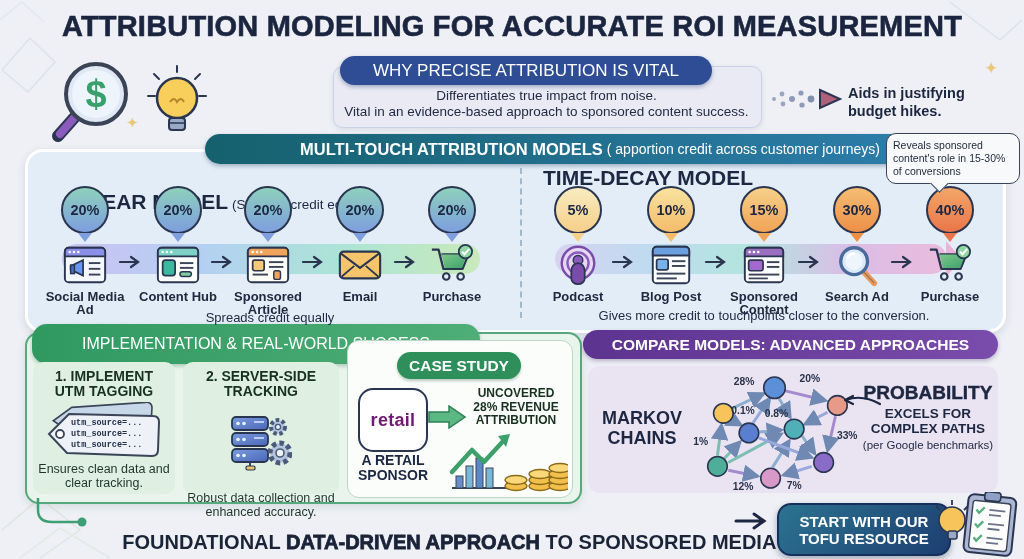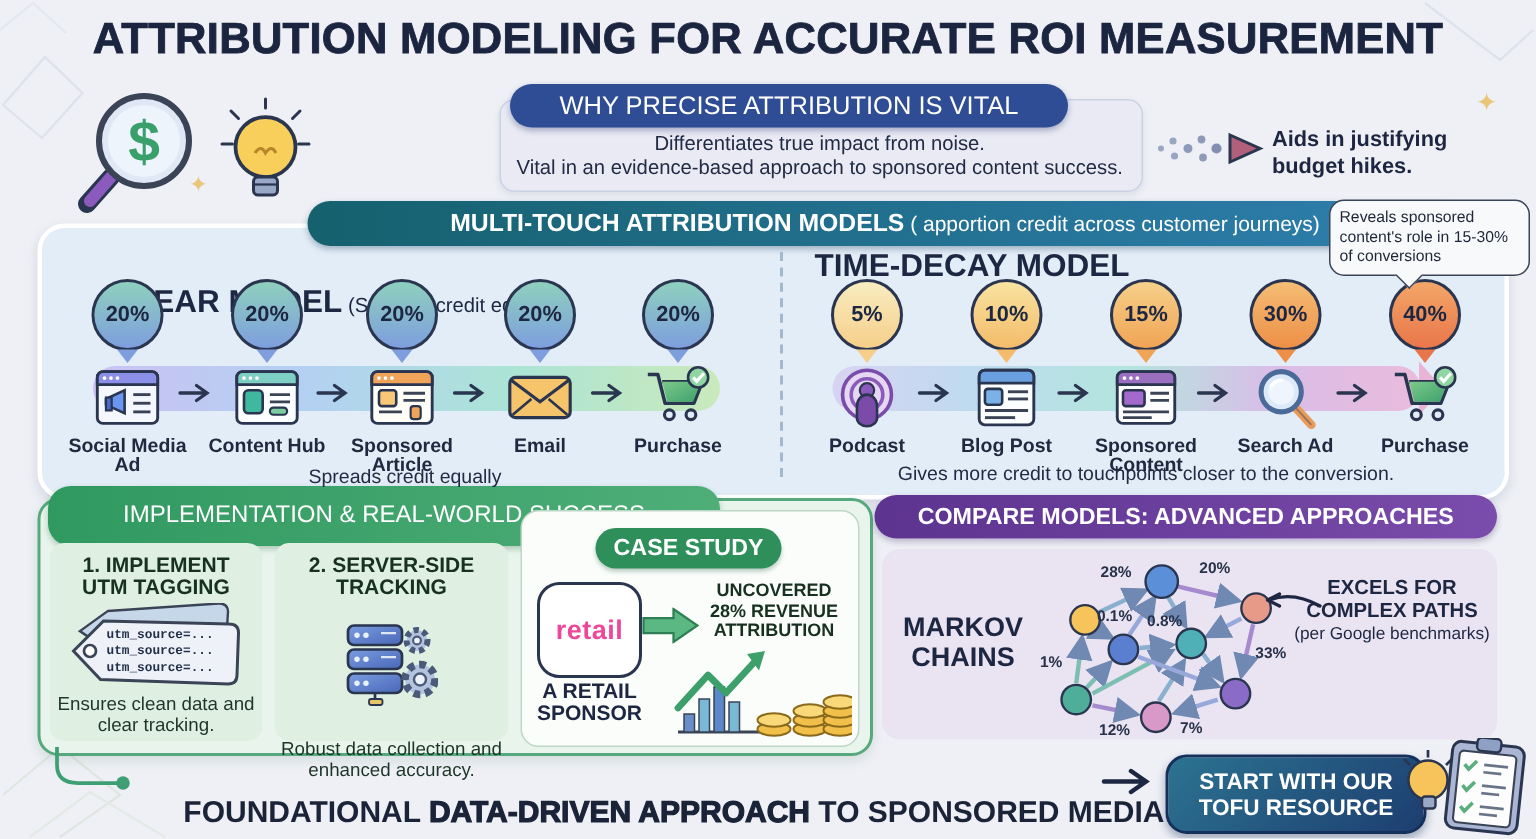--- a/index.html
+++ b/index.html
@@ -75,21 +75,21 @@
     display:flex;flex-direction:column;align-items:center;}
   .impl-card .ic-title{margin-top:7px;text-align:center;font-size:14px;font-weight:800;line-height:15px;color:#17301f;}
   .impl-card .ic-cap{text-align:center;font-size:12.5px;line-height:14px;color:#1e3528;margin-top:4px;}
   .case-card{position:absolute;left:347px;top:340px;width:224px;height:156px;background:#fbfdfb;
     border:1.5px solid #bcd7c5;border-radius:12px;}
   .case-pill{position:absolute;left:397px;top:352px;width:124px;height:27px;border-radius:15px;
     background:#2e8f5b;color:#fff;font-size:15.5px;font-weight:800;display:flex;align-items:center;
     justify-content:center;box-shadow:0 2px 3px rgba(30,90,60,.3);}
   .retail-box{position:absolute;left:358px;top:388px;width:66px;height:60px;background:#fff;
     border:2px solid #2a3550;border-radius:15px;display:flex;align-items:center;justify-content:center;
-    font-size:18px;font-weight:700;color:#ec4899;letter-spacing:.3px;}
+    font-size:18px;font-weight:700;color:#701a75;letter-spacing:.3px;}
   .sponsor-label{position:absolute;left:348px;top:453px;width:90px;text-align:center;font-size:14px;
     font-weight:800;line-height:15px;color:#1d2742;}
   .case-result{position:absolute;left:464px;top:387px;width:104px;text-align:center;font-size:12px;
     font-weight:800;line-height:13.5px;color:#17301f;}
   .utm-lines{position:absolute;left:30px;top:16px;width:92px;font-family:"Liberation Mono",monospace;
     font-size:8.5px;font-weight:700;line-height:11px;color:#23304a;}
 
   
   .cmp-banner{position:absolute;left:583px;top:330px;width:415px;height:29px;border-radius:15px;
     background:linear-gradient(90deg,#5d3390,#7a4cab);color:#fff;font-size:15.5px;font-weight:800;
@@ -557,20 +557,21 @@
       <text x="162" y="72">33%</text>
       <text x="56" y="124">12%</text>
       <text x="108" y="123">7%</text>
     </g>
   </svg>
 
   <svg class="abs" style="left:838px;top:392px;" width="44" height="18">
     <path d="M42,12 Q24,2 8,8 m7,-4 l-8,4 8,4" stroke="#1d2742" stroke-width="2.2" fill="none" stroke-linecap="round" stroke-linejoin="round"></path>
   </svg>
   <div class="prob-block">
+    <div class="prob-title">PROBABILITY</div>
     <div class="prob-sub">EXCELS FOR COMPLEX PATHS</div>
     <div class="prob-note">(per Google benchmarks)</div>
   </div>
 
   
   <svg class="abs" style="left:28px;top:498px;" width="70" height="36">
     <path d="M10,0 v12 q0,12 14,12 h28" fill="none" stroke="#3f9f74" stroke-width="2.5"></path>
     <circle cx="54" cy="24" r="4.5" fill="#3f9f74"></circle>
   </svg>
   <div class="footer-text pre">

